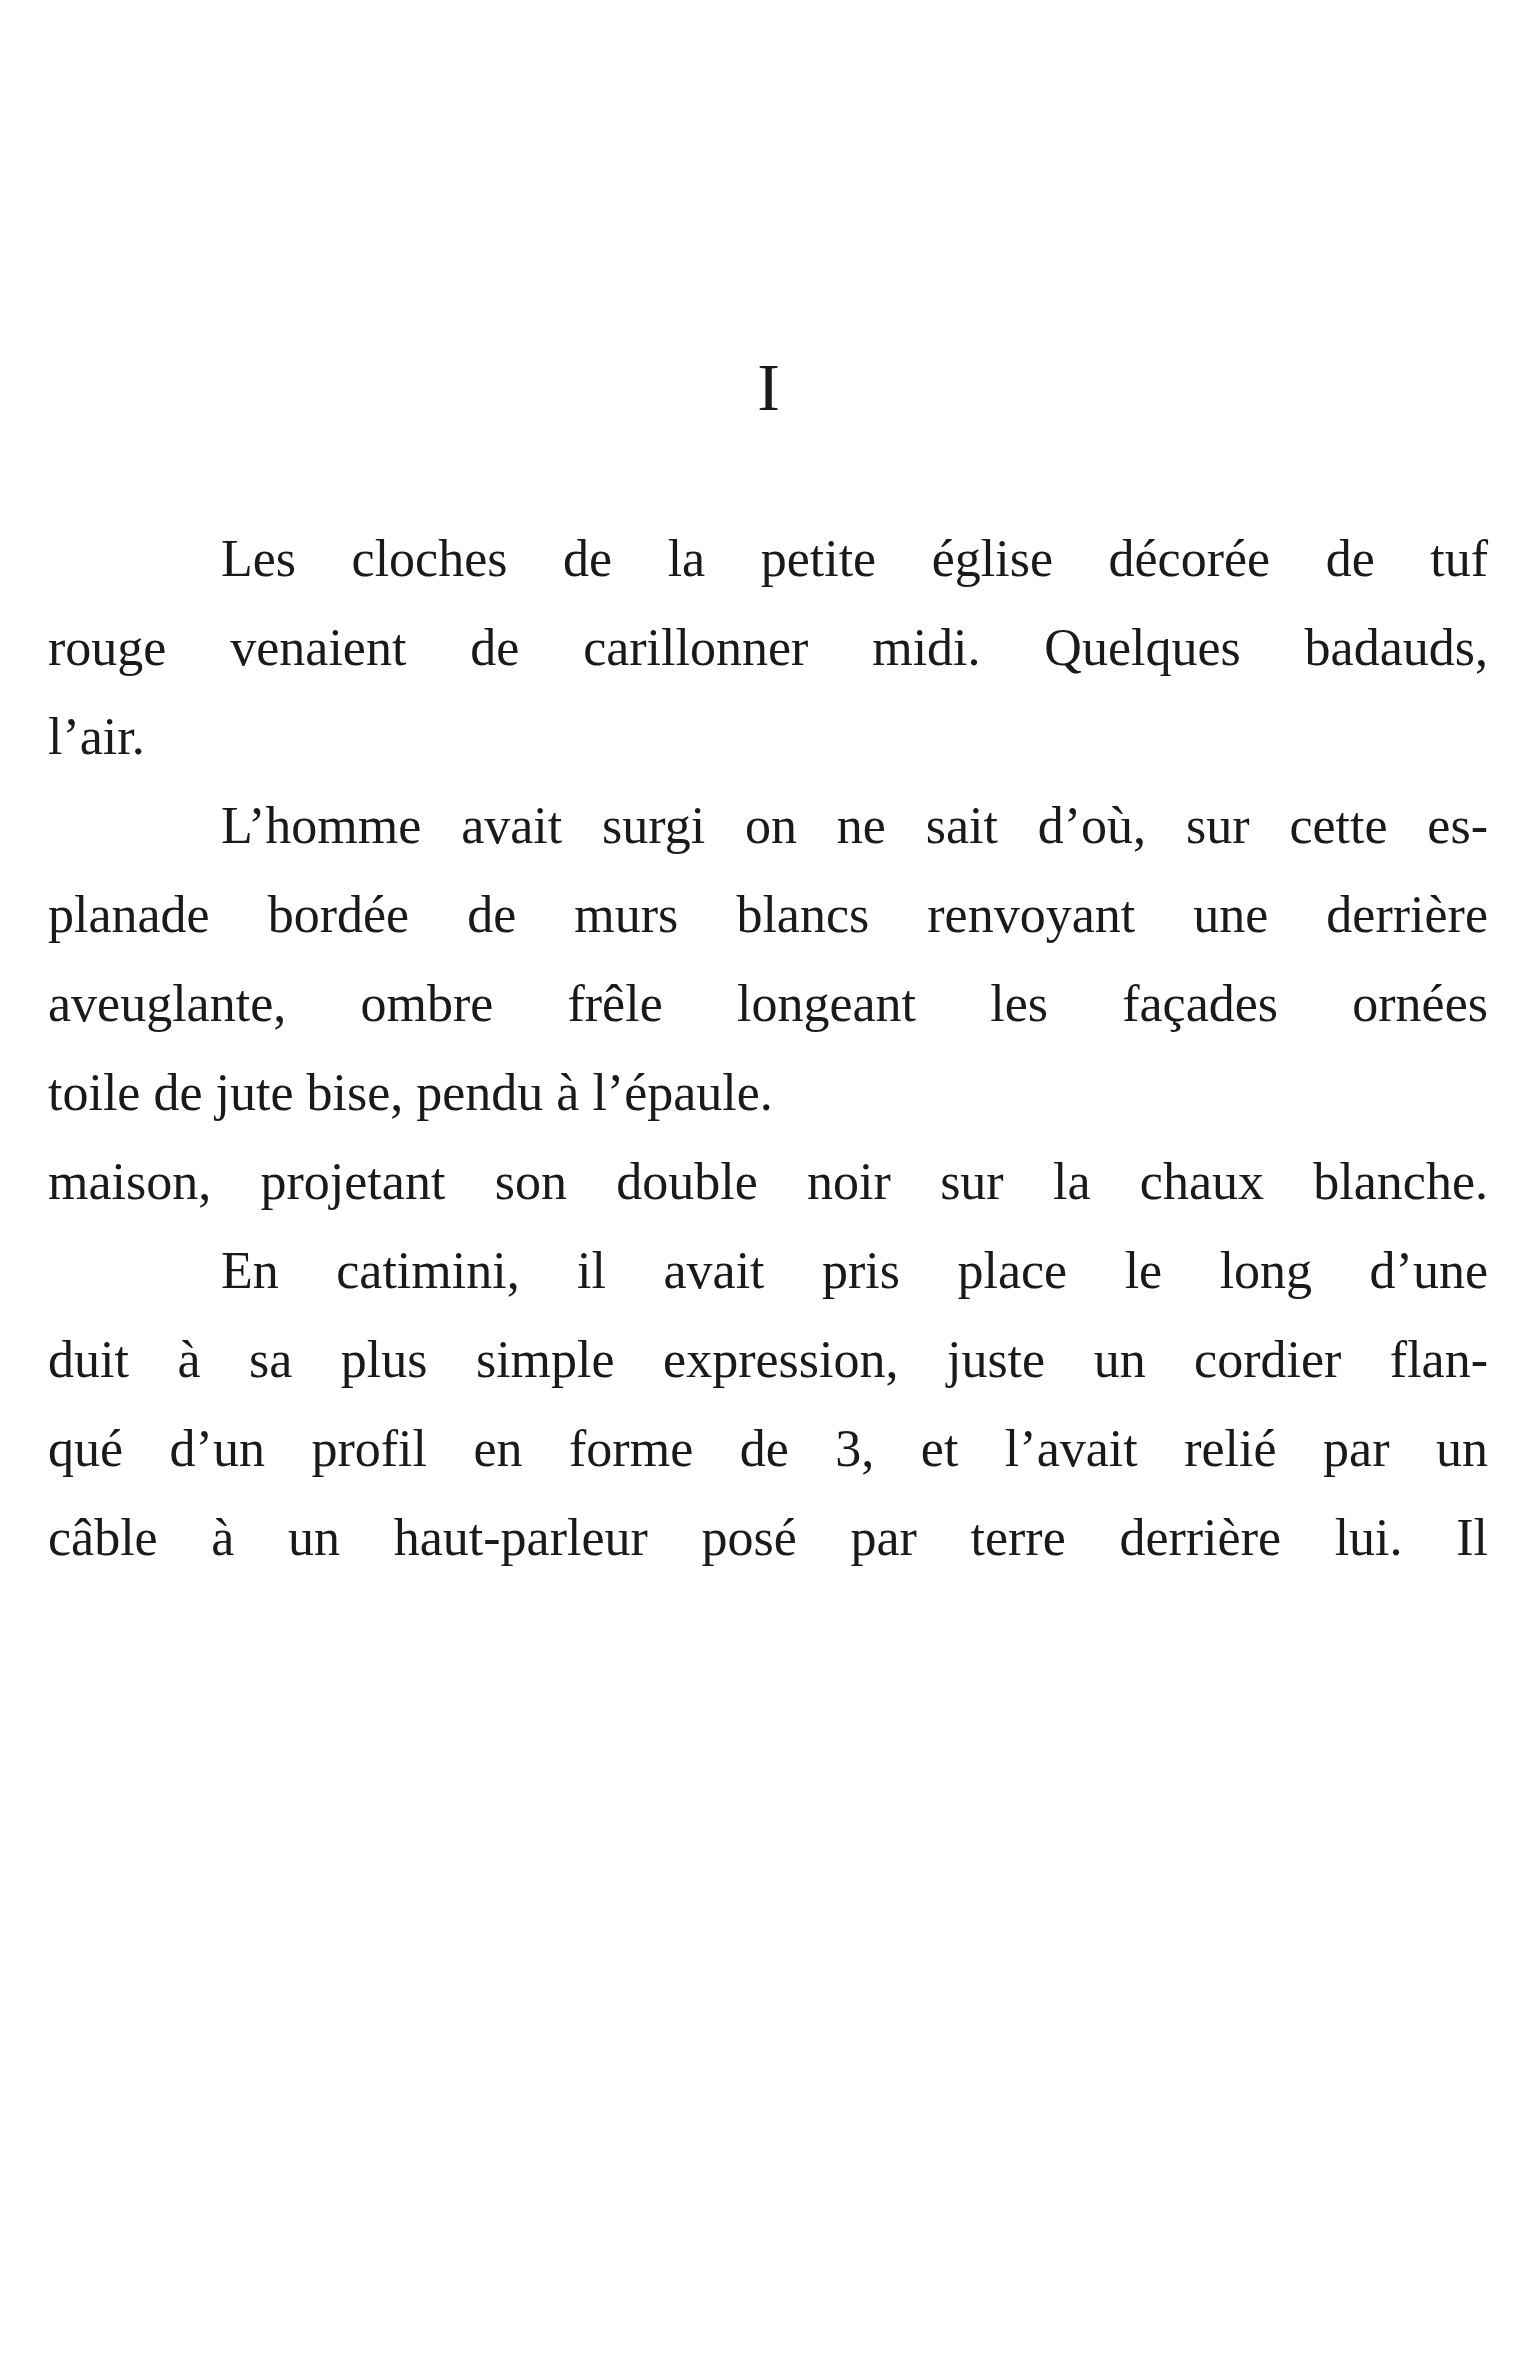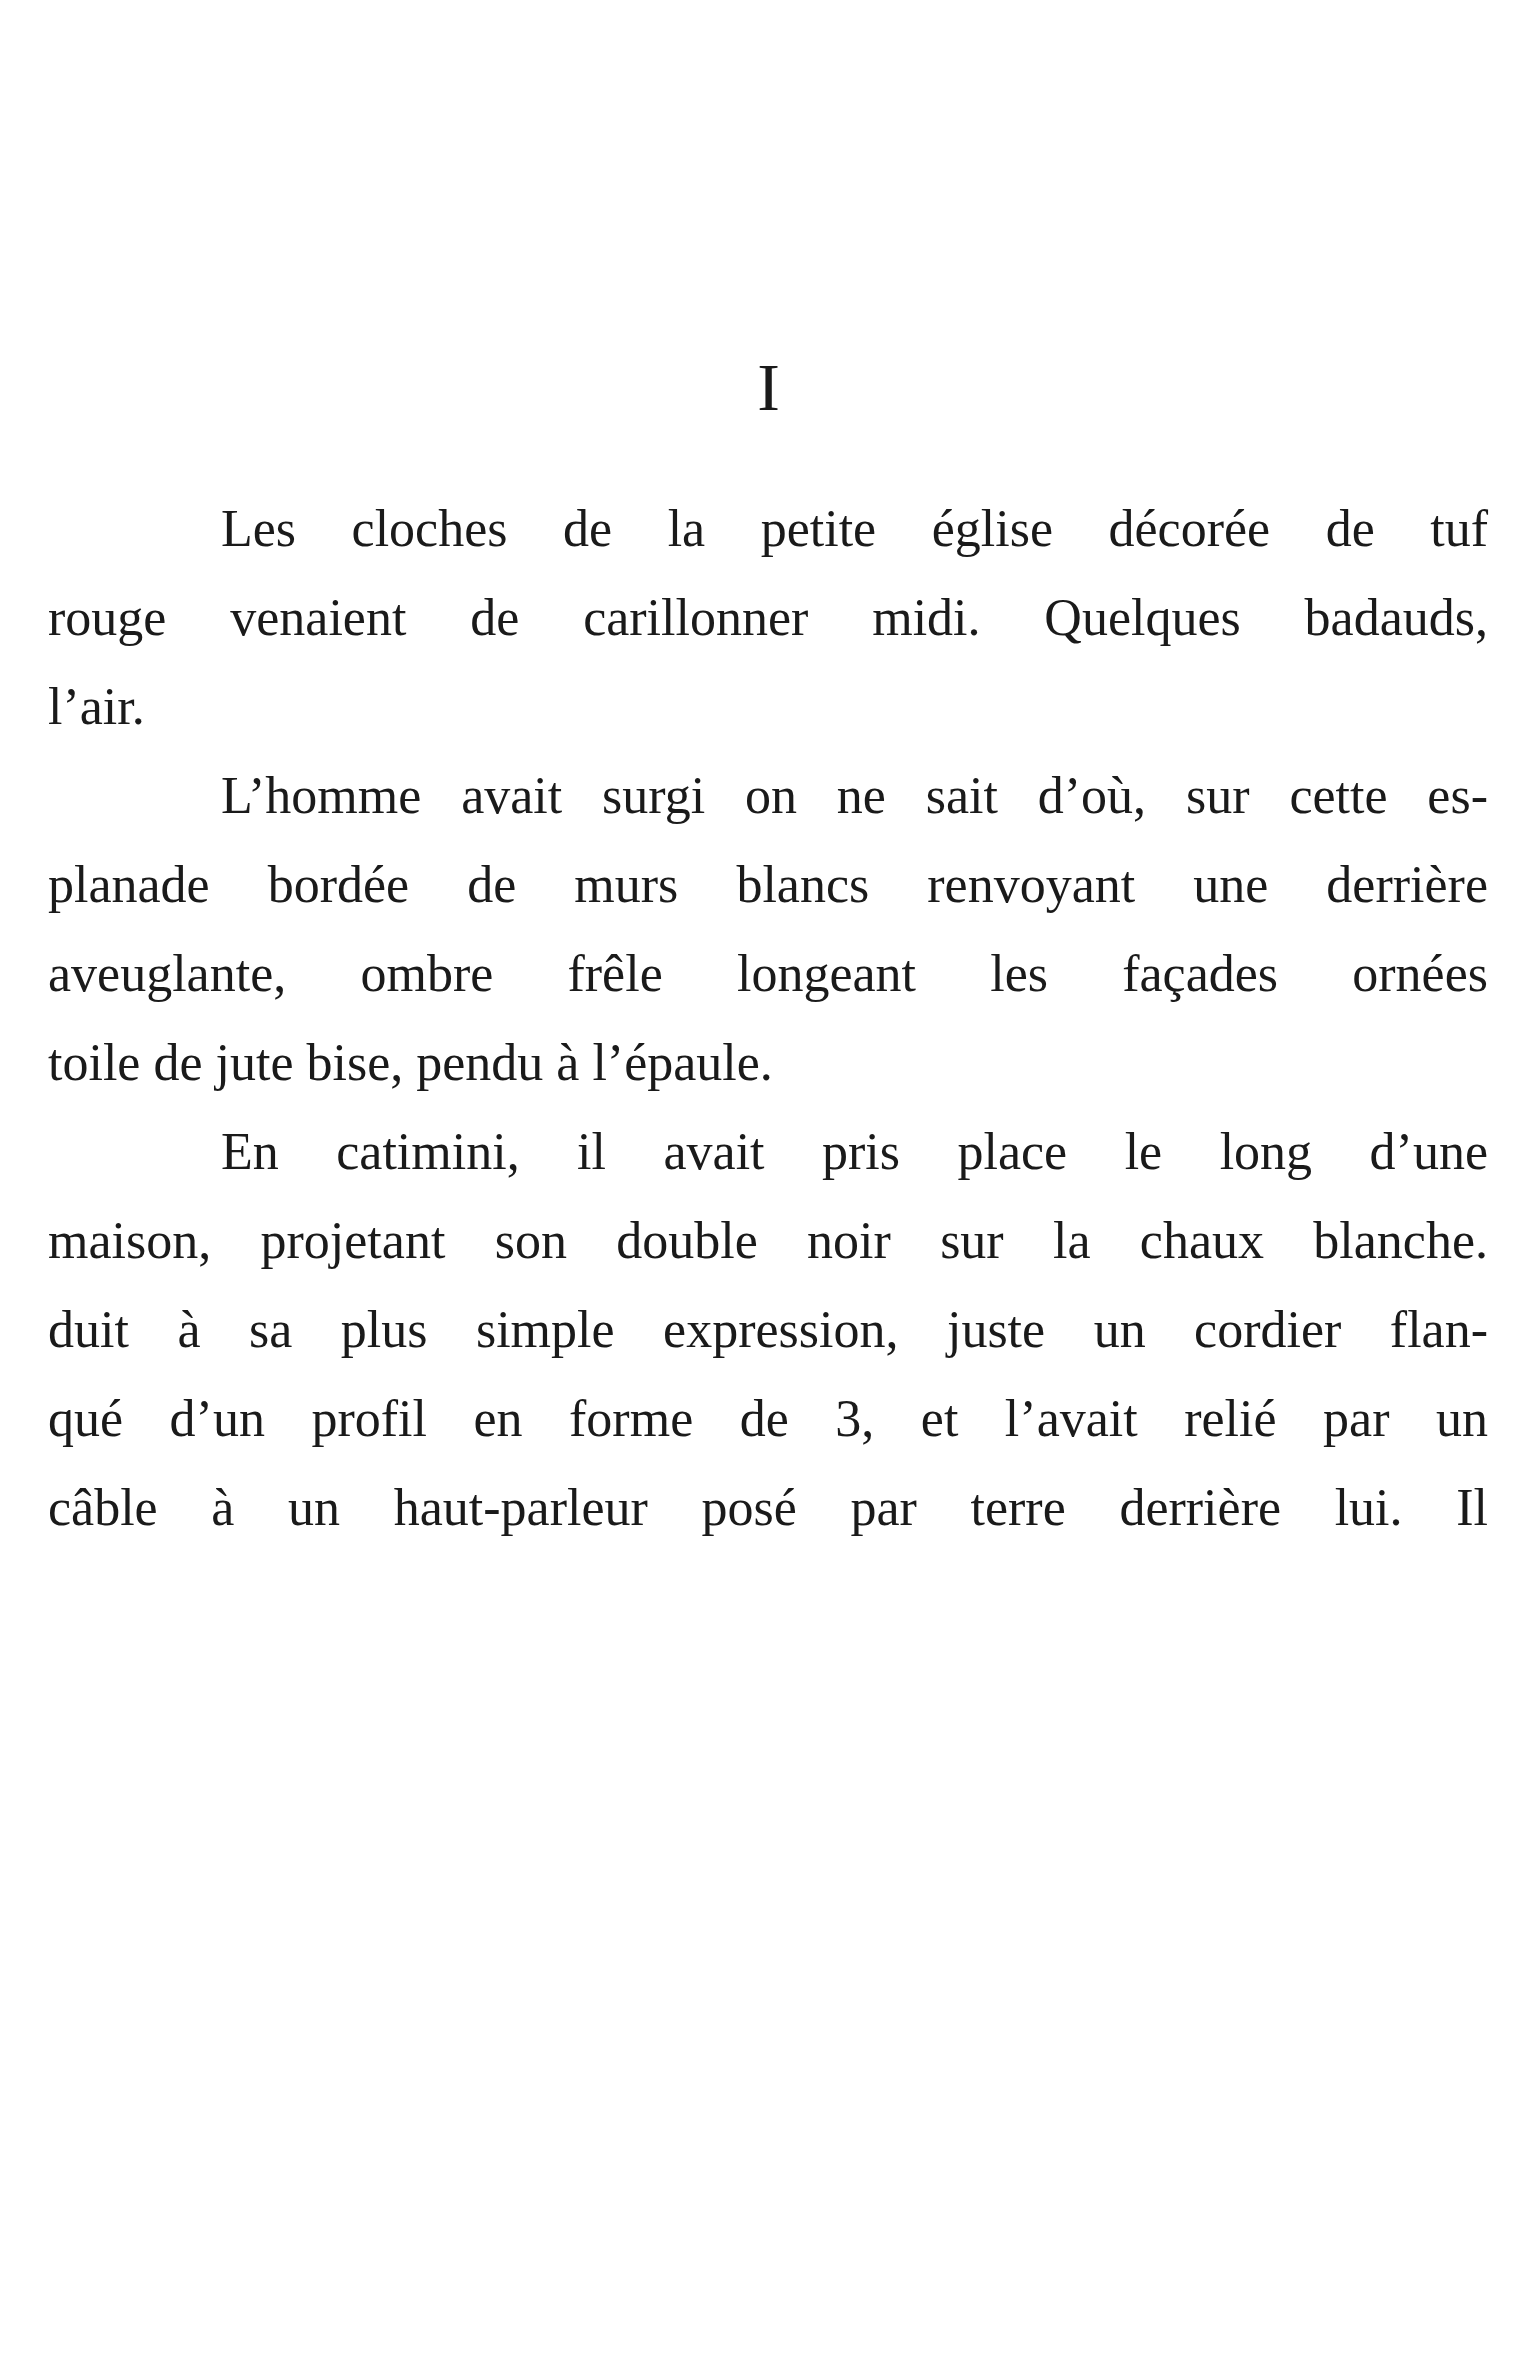--- a/index.html
+++ b/index.html
@@ -4,41 +4,41 @@
 <style>
   html, body { margin:0; padding:0; background:#ffffff; }
   body { width:1537px; height:2377px; position:relative; overflow:hidden; }
   .page { position:absolute; left:0; top:0; width:1537px; height:2377px; }
   .chapter {
     position:absolute; left:0; width:1537px; top:347px;
     text-align:center; font-family:"Liberation Serif","DejaVu Serif",serif;
     font-size:68px; line-height:81px; color:#1a1a1a;
   }
   .body-text {
-    position:absolute; left:48px; top:484px; width:1440px;
+    position:absolute; left:48px; top:514px; width:1440px;
     font-family:"Liberation Serif","DejaVu Serif",serif;
     font-size:52px; line-height:89px; color:#1a1a1a;
   }
   .line { display:block; white-space:nowrap; text-align:justify; text-align-last:justify; height:89px; }
   .line.last { text-align-last:left; }
   .line.indent { padding-left:173px; }
 </style>
 </head>
 <body>
 
 <div class="page">
   <div class="chapter">I</div>
   <div class="body-text">
     <span class="line indent">Les cloches de la petite église décorée de tuf</span>
     <span class="line">rouge venaient de carillonner midi. Quelques badauds,</span>
     <span class="line last">l’air.</span>
     <span class="line indent">L’homme avait surgi on ne sait d’où, sur cette es-</span>
     <span class="line">planade bordée de murs blancs renvoyant une derrière</span>
     <span class="line">aveuglante, ombre frêle longeant les façades ornées</span>
     <span class="line last">toile de jute bise, pendu à l’épaule.</span>
+    <span class="line">maison, projetant son double noir sur la chaux blanche.</span>
     <span class="line indent">En catimini, il avait pris place le long d’une</span>
-    <span class="line">maison, projetant son double noir sur la chaux blanche.</span>
     <span class="line">duit à sa plus simple expression, juste un cordier flan-</span>
     <span class="line">qué d’un profil en forme de 3, et l’avait relié par un</span>
     <span class="line">câble à un haut-parleur posé par terre derrière lui. Il</span>
   </div>
 </div>
 
 
 </body></html>

